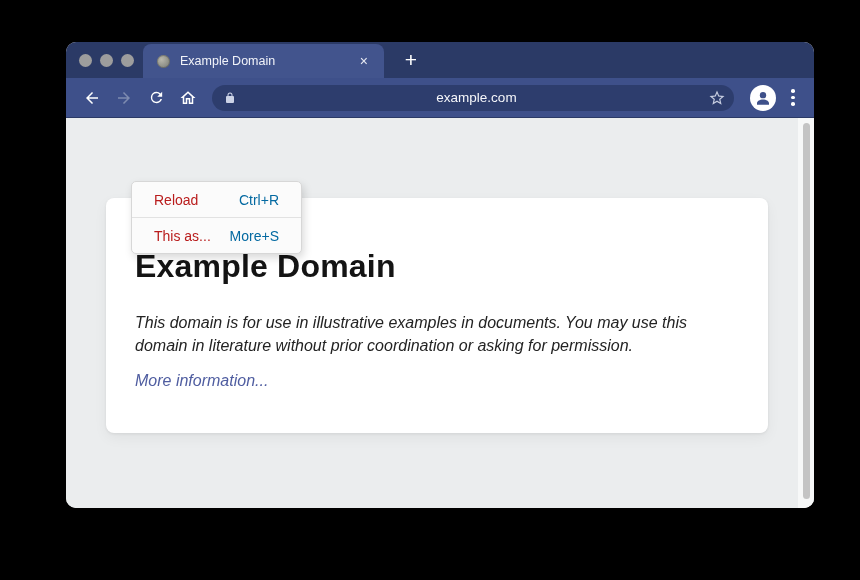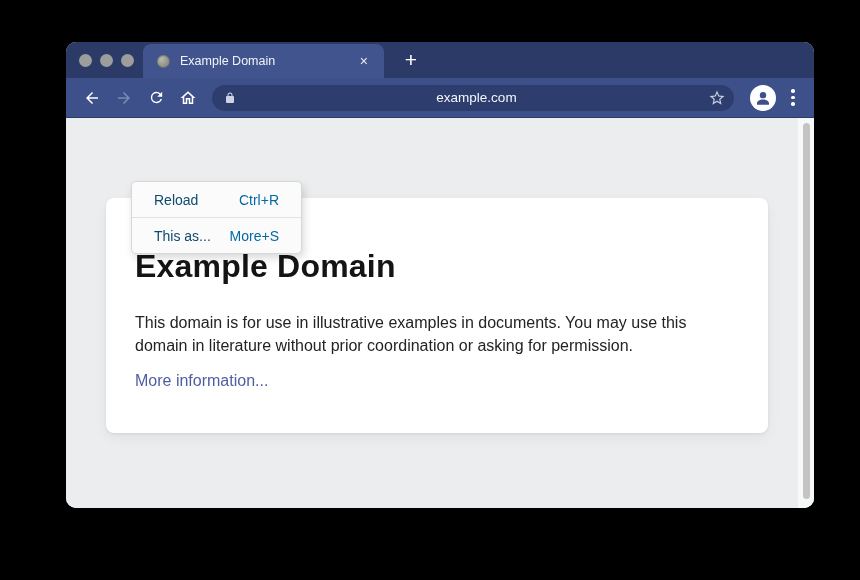--- a/index.html
+++ b/index.html
@@ -62,34 +62,34 @@
   
   .page{position:absolute;left:0;top:76px;width:100%;height:390px;background:#ebedee;}
   .scroll-track{position:absolute;right:0;top:0;width:16px;height:100%;background:#f7f8f8;}
   .scroll-thumb{position:absolute;right:4px;top:5px;width:7px;height:376px;border-radius:4px;background:#c4c4c4;}
   .card{
     position:absolute;left:40px;top:80px;width:662px;height:235px;background:#fff;border-radius:8px;
     box-shadow:0 1px 3px rgba(0,0,0,.07), 0 5px 14px rgba(0,0,0,.05);
     box-sizing:border-box;padding:50px 30px 0 29px;
   }
   .card h1{margin:0;font-size:32px;line-height:1.15;font-weight:700;color:#141414;letter-spacing:.2px;}
-  .card p{margin:26px 0 0 0;max-width:592px;font-size:16px;line-height:1.45;color:#232323;}
-  .card a{display:inline-block;margin-top:15px;font-size:16px;color:#4f5da0;text-decoration:none;}
+  .card p{margin:26px 0 0 0;max-width:592px;font-size:16px;line-height:1.45;color:#232323;font-style:italic;}
+  .card a{display:inline-block;margin-top:15px;font-size:16px;color:#4f5da0;text-decoration:none;font-style:italic;}
   
   .menu{
     position:absolute;left:65px;top:63px;width:169px;background:#fbfbfb;
     border:1px solid #d7d7d7;border-radius:5px;
     box-shadow:2px 4px 9px rgba(0,0,0,.15);
     overflow:hidden;
   }
   .menu-item{
     height:35px;display:flex;align-items:center;justify-content:space-between;
     padding:0 22px;font-size:14px;cursor:default;
   }
-  .menu-item .label{color:#0c4a6e;}
+  .menu-item .label{color:#b91c1c;}
   .menu-item .shortcut{color:#0369a1;}
   .menu-divider{height:1px;background:#e2e2e2;margin:0;}
 </style>
 </head>
 <body>
 
 <div class="window">
 
   <div class="titlebar">
     <div class="lights">

